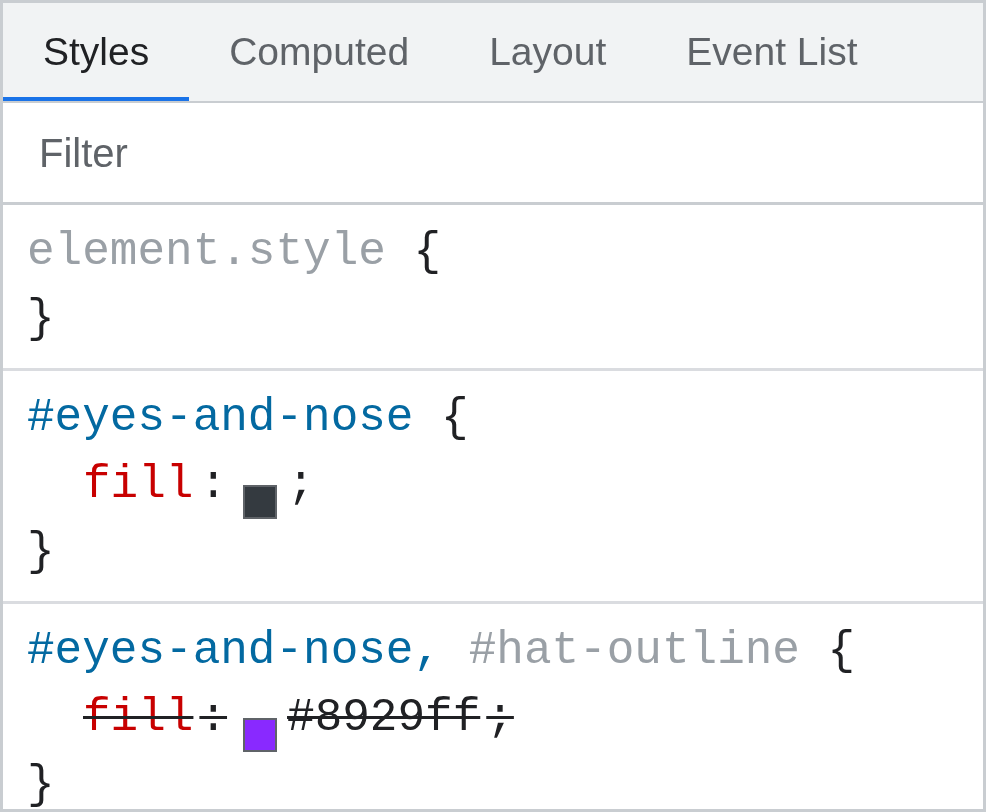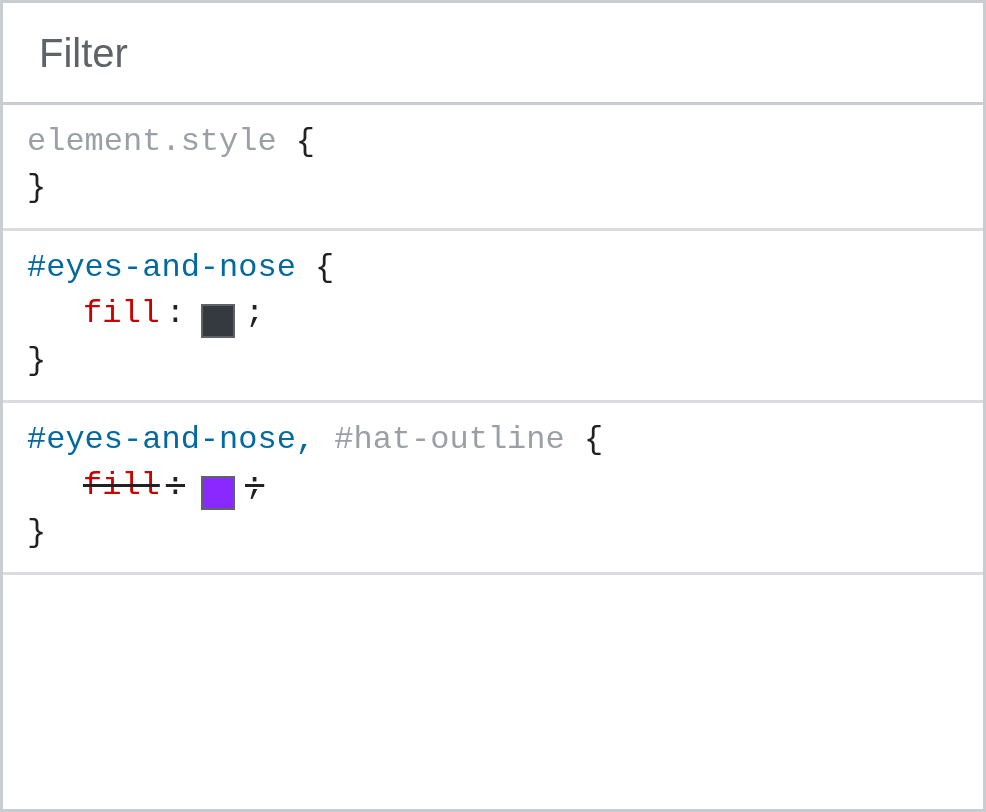--- a/index.html
+++ b/index.html
@@ -66,21 +66,21 @@
     color: #202124;
     background: #fff;
   }
   .filter-input::placeholder {
     color: #5f6368;
   }
   .rules {
     flex: 1;
     overflow: hidden;
     font-family: Menlo, Consolas, "Courier New", monospace;
-    font-size: 32px;
+    font-size: 46px;
     line-height: 1.45;
   }
   .rule-block {
     border-bottom: 3px solid #dadce0;
     padding: 14px 24px 16px 24px;
     background: #fff;
   }
   .selector-inactive {
     color: #9aa0a6;
   }
@@ -127,20 +127,26 @@
   }
   .overridden .prop {
     color: #c80000;
   }
 </style>
 </head>
 <body>
 
 <div class="panel">
 
+  <div class="tabs">
+    <div class="tab active">Styles</div>
+    <div class="tab">Computed</div>
+    <div class="tab">Layout</div>
+    <div class="tab">Event List</div>
+  </div>
 
   <div class="filter-bar">
     <input class="filter-input" type="text" placeholder="Filter" style="">
   </div>
 
   <div class="rules">
 
     <div class="rule-block">
       <div>
         <span class="selector-inactive">element.style</span>
@@ -165,19 +171,20 @@
 
     <div class="rule-block">
       <div>
         <span class="selector">#eyes-and-nose</span><span class="selector">, </span><span class="selector-inactive">#hat-outline</span>
         <span> </span><span class="brace">{</span>
       </div>
       <div class="decl overridden">
         <span class="prop">fill</span>
           <span class="colon">:</span>
         <span class="swatch" style="background:#8929ff"></span>
+          <span class="val">#8929ff</span>
           <span class="val">;</span>
       </div>
       <div class="brace">}</div>
     </div>
 
   </div>
 </div>
 
 </body></html>

